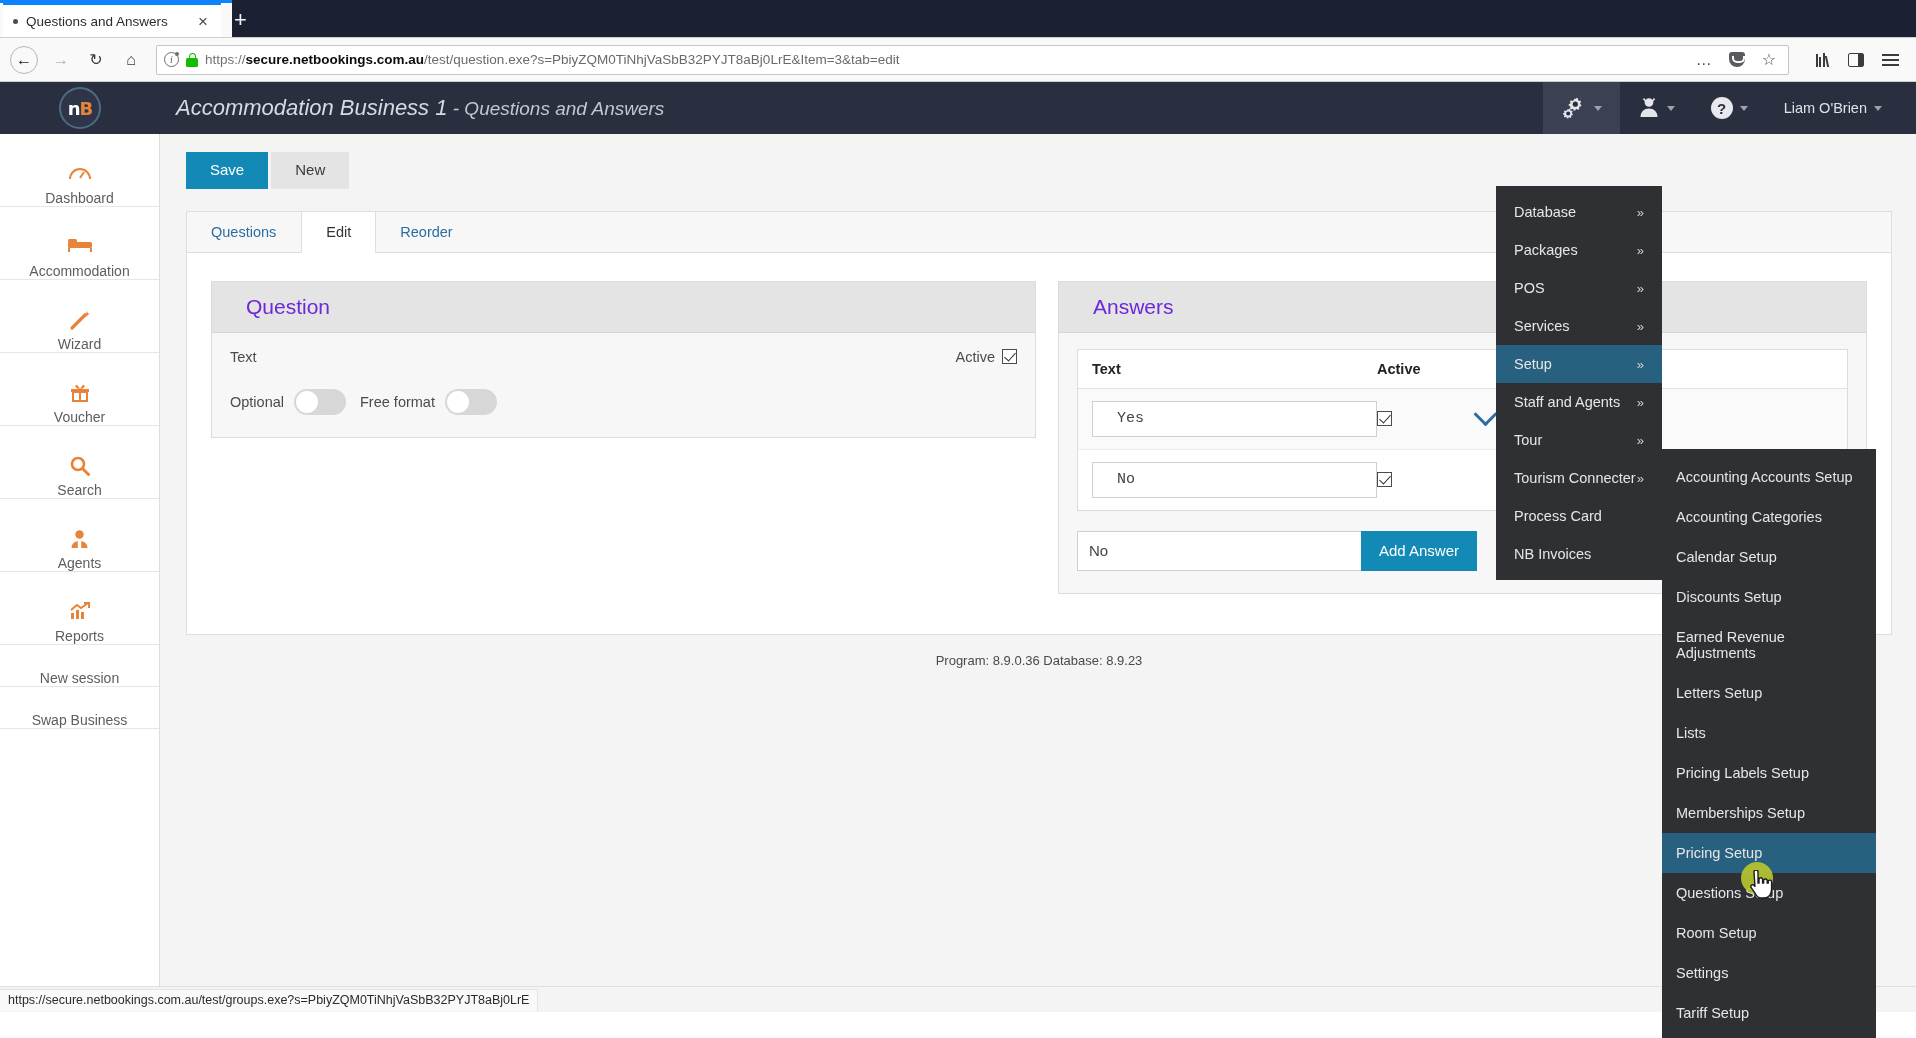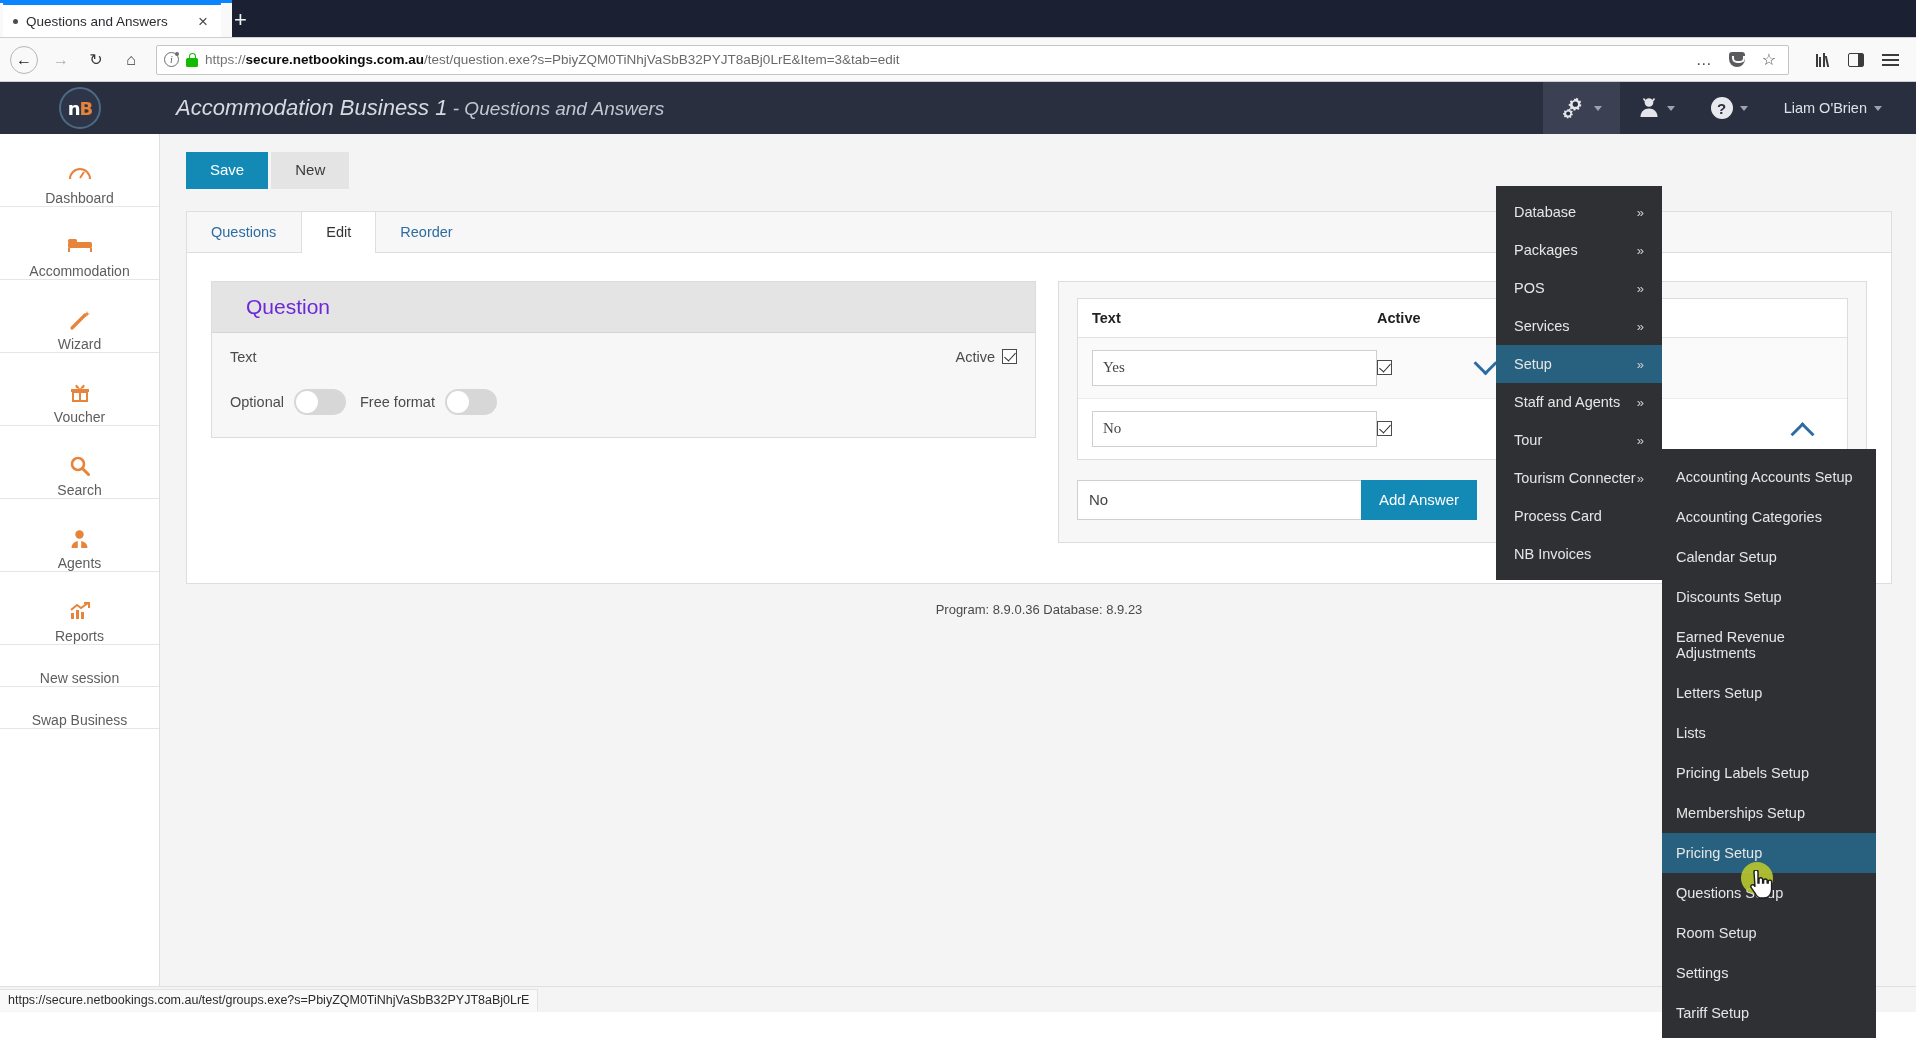--- a/index.html
+++ b/index.html
@@ -248,21 +248,21 @@
     display: flex; align-items: center; padding: 12px 14px;
     border-bottom: 1px solid #ececec;
   }
   .ans-row.alt { background: #fafafa; }
   .ans-row:last-child { border-bottom: none; }
   .col-text { width: 285px; flex: 0 0 auto; }
   .col-active { width: 100px; flex: 0 0 auto; display: flex; }
   .col-arrow { flex: 1 1 auto; display: flex; }
   .ans-input {
     width: 100%; height: 36px; border: 1px solid #cfcfcf; background: #ffffff;
-    padding: 0 10px; font-size: 15px; color: #444444; font-family: Liberation Serif, serif;
+    padding: 0 24px; font-size: 15px; color: #444444; font-family: Liberation Mono, monospace;
   }
   .chev {
     width: 17px; height: 17px; border: solid #2d6ca2; border-width: 0 3px 3px 0;
     display: inline-block;
   }
   .chev.down { transform: rotate(45deg) translate(-3px,-3px); }
   .chev.up { transform: rotate(-135deg) translate(-4px,-4px); }
 
   .add-row { display: flex; margin-top: 20px; max-width: 400px; }
   .add-input {
@@ -541,20 +541,21 @@
                   <span class="lbl">Free format</span>
                   <span class="switch">
                       <span class="knob"></span>
                     </span>
                 </div>
               </div>
             </div>
           </div>
 
           <div class="card" id="answers-card">
+            <div class="card-head">Answers</div>
             <div class="card-body">
               <div class="ans-table">
                 <div class="ans-head">
                   <span class="col-text">Text</span>
                   <span class="col-active">Active</span>
                   <span class="col-arrow"></span>
                 </div>
 
                 <div class="ans-row alt">
                   <span class="col-text">

